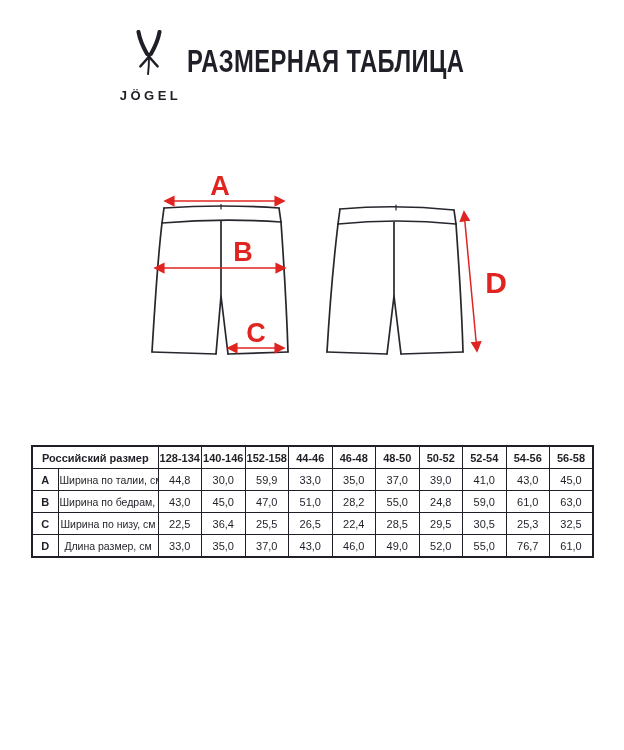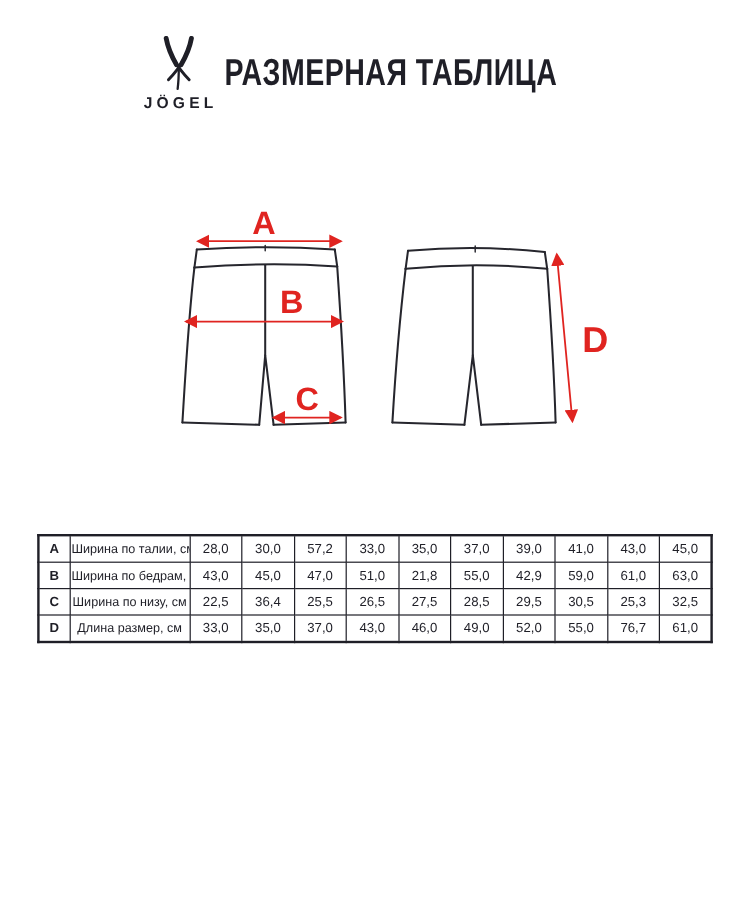--- a/index.html
+++ b/index.html
@@ -4,21 +4,21 @@
 <style>
   :root{ --accent:#e02420; --ink:#1f1f27; }
   html,body{margin:0;padding:0;background:#fff;}
   .page{position:relative;width:624px;height:750px;background:#fff;overflow:hidden;
         font-family:"Liberation Sans","DejaVu Sans",sans-serif;color:var(--ink);}
 
   
   .logo{position:absolute;left:114px;top:30px;width:70px;display:flex;flex-direction:column;align-items:center;}
   .emblem{width:40px;height:46px;}
   .emblem path{stroke:var(--ink);fill:none;stroke-linecap:round;}
-  .brand{font-size:13px;font-weight:bold;letter-spacing:3.5px;margin-top:2px;padding-left:3px;}
+  .brand{font-size:13px;font-weight:bold;letter-spacing:3.5px;margin-top:12px;padding-left:3px;}
   .title{position:absolute;left:187px;top:44px;margin:0;font-size:29px;font-weight:bold;
          color:var(--ink);white-space:nowrap;transform:scale(0.82,1.08);transform-origin:top left;
          letter-spacing:0.5px;}
 
   
   .diagram{position:absolute;left:0;top:160px;}
   .outline{stroke:#26262d;stroke-width:1.7;fill:none;stroke-linejoin:round;stroke-linecap:round;}
   .arrow{stroke:var(--accent);stroke-width:1.5;fill:none;}
   .arrowhead{fill:var(--accent);stroke:none;}
   .measure-label{fill:var(--accent);font-size:27px;font-weight:bold;text-anchor:middle;
@@ -107,55 +107,68 @@
         <col style="width:43.5px">
       <col style="width:43.5px">
         <col style="width:43.5px">
         <col style="width:43.5px">
         <col style="width:43.5px">
       <col style="width:43.5px">
         <col style="width:43.5px">
     </colgroup>
     <tbody>
         <tr>
+          <th class="hdr" colspan="2">Российский размер</th>
+          <th class="hdr">128-134</th>
+          <th class="hdr">140-146</th>
+          <th class="hdr">152-158</th>
+          <th class="hdr">44-46</th>
+          <th class="hdr">46-48</th>
+          <th class="hdr">48-50</th>
+          <th class="hdr">50-52</th>
+          <th class="hdr">52-54</th>
+          <th class="hdr">54-56</th>
+          <th class="hdr">56-58</th>
+        </tr>
+        <tr>
           <th class="letter">A</th>
           <td class="mlabel">Ширина по талии, см</td>
-          <td>28,0</td>
+          <td>44,8</td>
           <td>30,0</td>
-          <td>57,2</td>
+          <td>59,9</td>
           <td>33,0</td>
           <td>35,0</td>
           <td>37,0</td>
           <td>39,0</td>
           <td>41,0</td>
           <td>43,0</td>
           <td>45,0</td>
         </tr>
         <tr>
           <th class="letter">B</th>
           <td class="mlabel">Ширина по бедрам, см</td>
           <td>43,0</td>
           <td>45,0</td>
           <td>47,0</td>
           <td>51,0</td>
-          <td>21,8</td>
+          <td>28,2</td>
           <td>55,0</td>
-          <td>42,9</td>
+          <td>24,8</td>
           <td>59,0</td>
           <td>61,0</td>
           <td>63,0</td>
         </tr>
         <tr>
           <th class="letter">C</th>
           <td class="mlabel">Ширина по низу, см</td>
           <td>22,5</td>
           <td>36,4</td>
           <td>25,5</td>
           <td>26,5</td>
-          <td>27,5</td>
+          <td>22,4</td>
           <td>28,5</td>
           <td>29,5</td>
           <td>30,5</td>
           <td>25,3</td>
           <td>32,5</td>
         </tr>
         <tr>
           <th class="letter">D</th>
           <td class="mlabel">Длина размер, см</td>
           <td>33,0</td>

